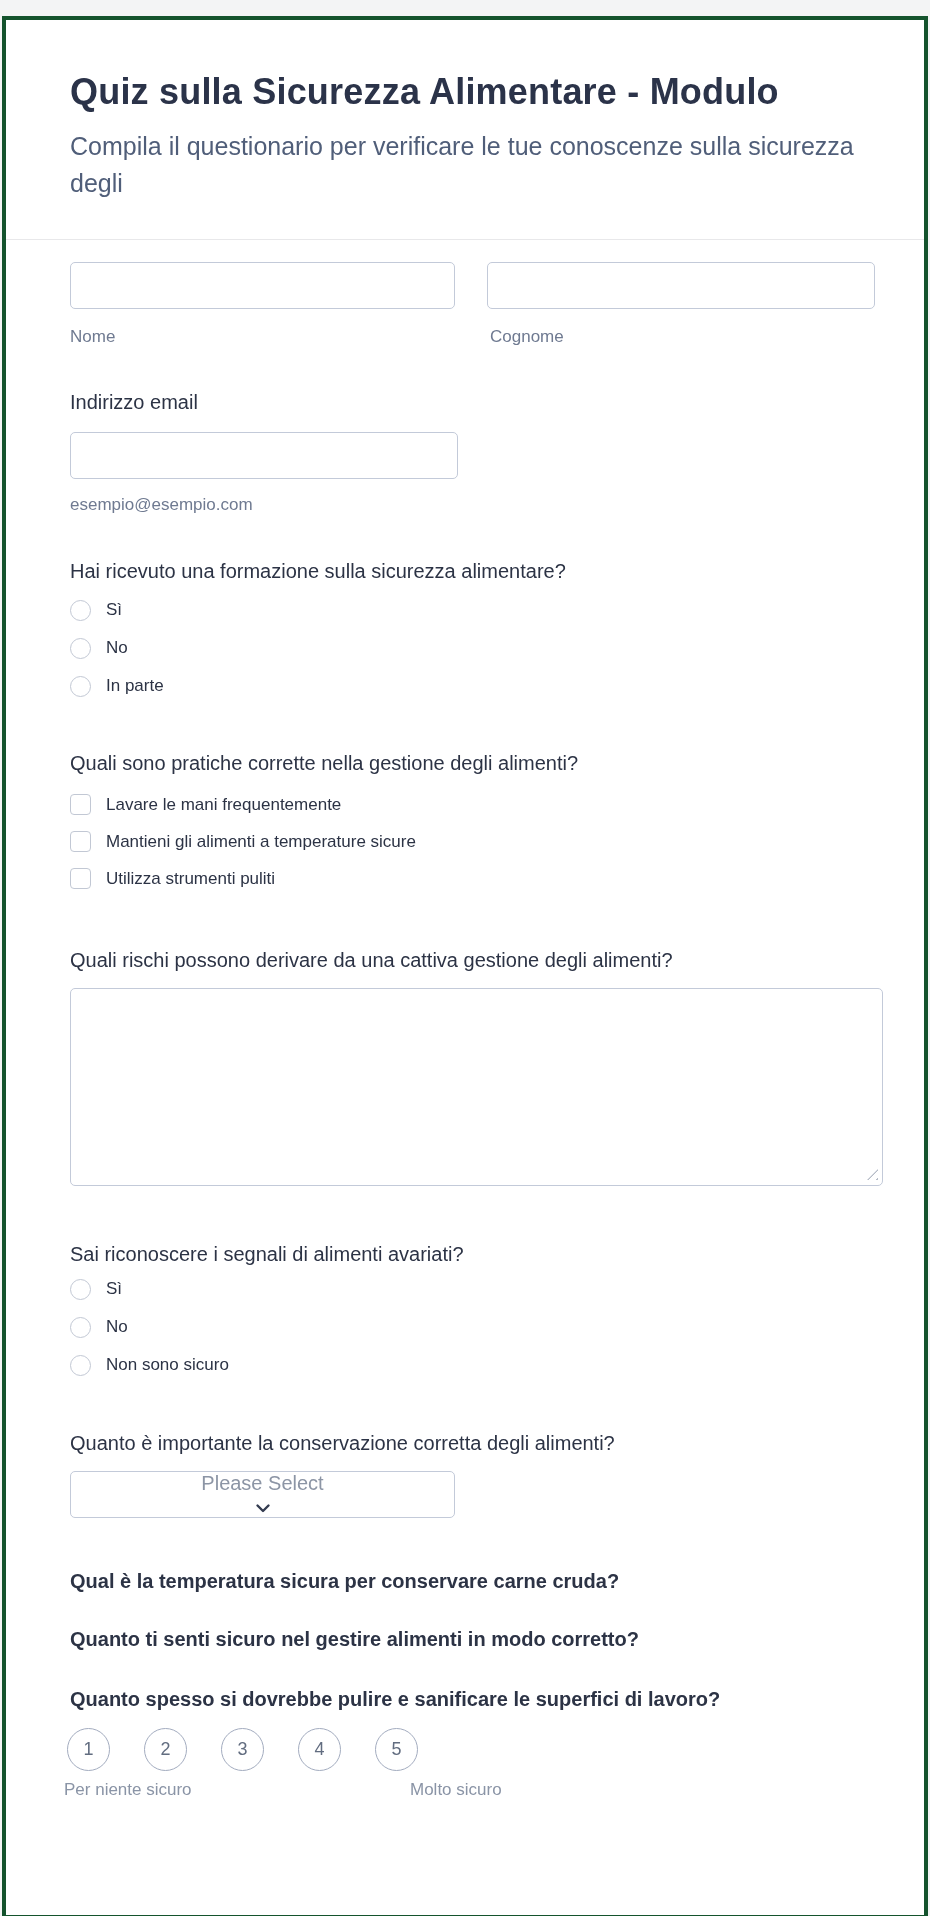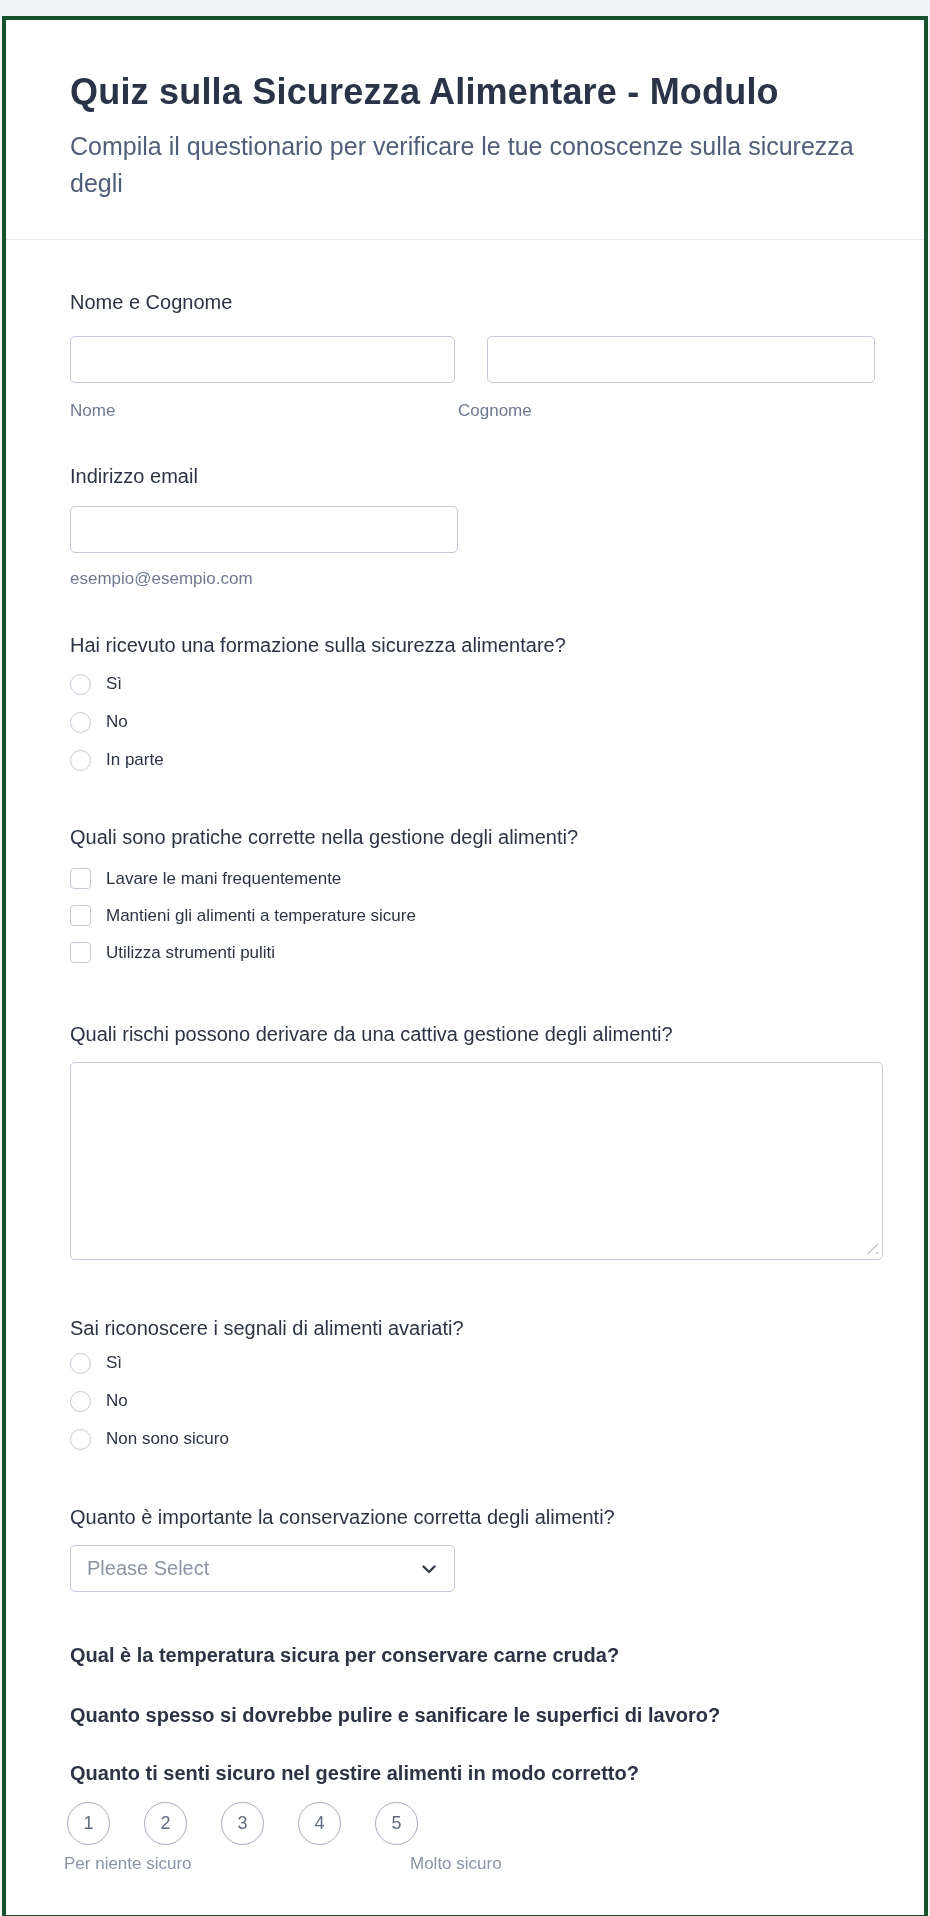--- a/index.html
+++ b/index.html
@@ -55,21 +55,21 @@
     background: #fff;
     font-family: "Liberation Sans", sans-serif;
     font-size: 20px;
     color: #2c3345;
     padding: 0 14px;
     outline: none;
     display: block;
   }
   .w-first { width: 388px; }
   .w-last  { width: 392px; }
-  .sublabel-row { display: flex; margin-top: 18px; }
+  .sublabel-row { display: flex; gap: 32px; margin-top: 18px; }
   .sublabel-row .sub:first-child { width: 388px; }
   .sublabel {
     font-size: 17px;
     line-height: 20px;
     color: #6f7a91;
     font-weight: 400;
   }
   .mt-label-name  { margin-top: 50px; }
   .mt-label-email { margin-top: 43px; }
   .email-input { margin-top: 18px; }
@@ -146,20 +146,21 @@
     margin-top: 16px;
     width: 385px; height: 47px;
     border: 1px solid #c3cad9;
     border-radius: 5px;
     background: #fff;
     display: flex;
     align-items: center;
     justify-content: space-between;
     padding: 0 16px;
     cursor: pointer;
+    flex-direction: column;
   }
   .select-value { font-size: 20px; color: #8c95a5; }
   .chevron { width: 18px; height: 18px; flex: 0 0 auto; }
 
   .mt-q6 { margin-top: 51px; }
   .mt-q7 { margin-top: 36px; }
   .mt-q8 { margin-top: 34px; }
 
   
   .scale-row {
@@ -203,21 +204,20 @@
 
   <div class="form-header">
     <h1 class="form-title">Quiz sulla Sicurezza Alimentare - Modulo</h1>
     <div class="form-subtitle">
       <div>Compila il questionario per verificare le tue conoscenze sulla sicurezza degli</div>
     </div>
   </div>
 
   <div class="content">
 
-    <div class="q-label mt-label-name">Nome e Cognome</div>
     <div class="name-row">
       <input class="text-input w-first" type="text" value="" style="">
       <input class="text-input w-last" type="text" value="" style="">
     </div>
     <div class="sublabel-row">
       <span class="sublabel sub">Nome</span>
       <span class="sublabel sub">Cognome</span>
     </div>
 
     <div class="q-label mt-label-email">Indirizzo email</div>
@@ -281,23 +281,23 @@
     <div class="q-label mt-q5">Quanto è importante la conservazione corretta degli alimenti?</div>
     <div class="select-box">
       <span class="select-value">Please Select</span>
       <svg class="chevron" viewBox="0 0 18 18" fill="none">
         <path d="M3.5 6.5 L9 12 L14.5 6.5" stroke="#343c50" stroke-width="2.4" stroke-linecap="round" stroke-linejoin="round"></path>
       </svg>
     </div>
 
     <div class="q-label light mt-q6">Qual è la temperatura sicura per conservare carne cruda?</div>
 
+    <div class="q-label bold mt-q8">Quanto ti senti sicuro nel gestire alimenti in modo corretto?</div>
+
     <div class="q-label light mt-q7">Quanto spesso si dovrebbe pulire e sanificare le superfici di lavoro?</div>
-
-    <div class="q-label bold mt-q8">Quanto ti senti sicuro nel gestire alimenti in modo corretto?</div>
     <div class="scale-row">
       <div class="scale-circle">1</div>
       <div class="scale-circle">2</div>
       <div class="scale-circle">3</div>
       <div class="scale-circle">4</div>
       <div class="scale-circle">5</div>
     </div>
     <div class="scale-labels">
       <span class="scale-label min">Per niente sicuro</span>
       <span class="scale-label max">Molto sicuro</span>

